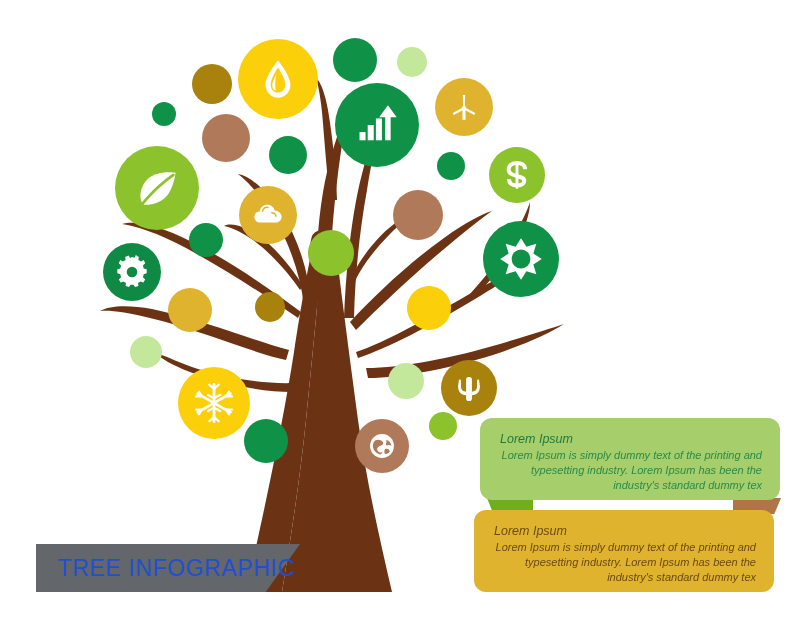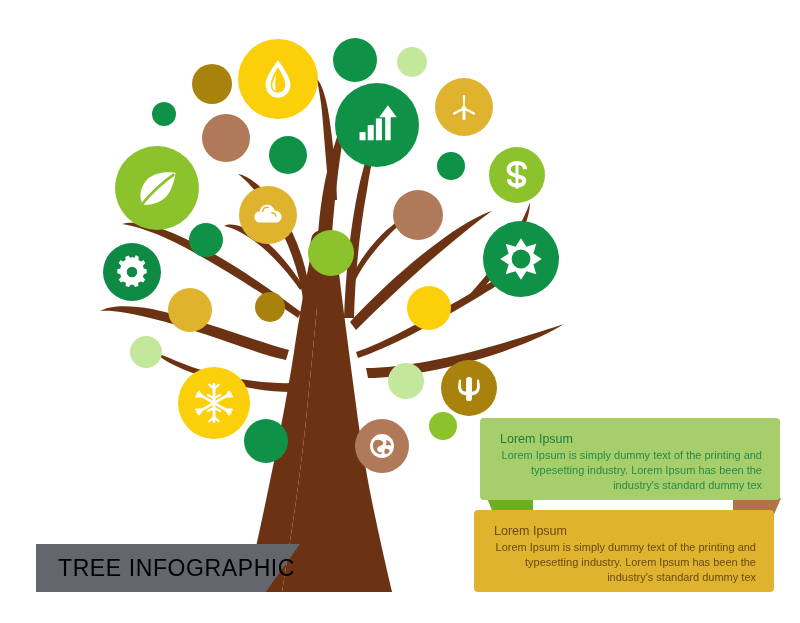--- a/index.html
+++ b/index.html
@@ -28,32 +28,33 @@
   }
   .title-banner .shape {
     position: absolute; inset: 0;
     background: #63666b;
     clip-path: polygon(0 0, 100% 0, 87% 100%, 0 100%);
   }
   .title-banner .label {
     position: absolute;
     left: 22px; top: 50%;
     transform: translateY(-50%);
-    color: #000000;
+    color: #1d4ed8;
     font-size: 23px;
     letter-spacing: 0.6px;
     white-space: nowrap;
   }
 
   
   .callout {
     position: absolute;
-    border-radius: 4px;
+    border-radius: 12px;
     padding: 14px 18px 14px 20px;
     z-index: 7;
+    font-style: italic;
   }
   .callout .c-title {
     font-size: 12.5px;
     margin-bottom: 2px;
     font-weight: 400;
   }
   .callout .c-body {
     font-size: 11px;
     line-height: 1.38;
     text-align: right;

